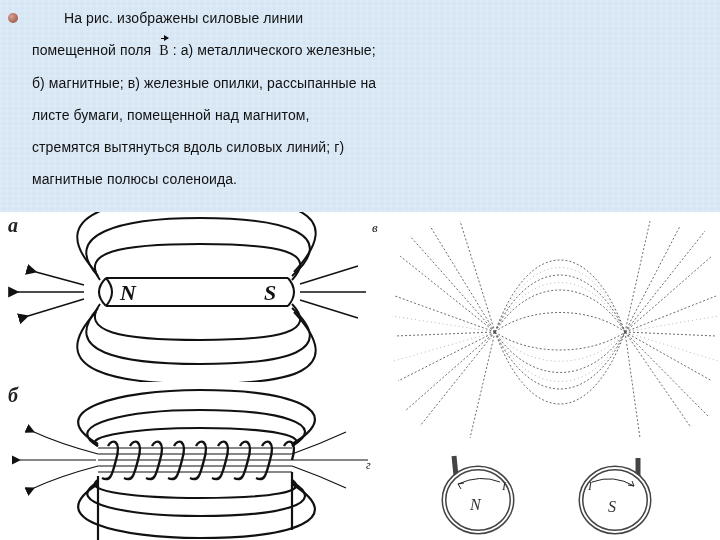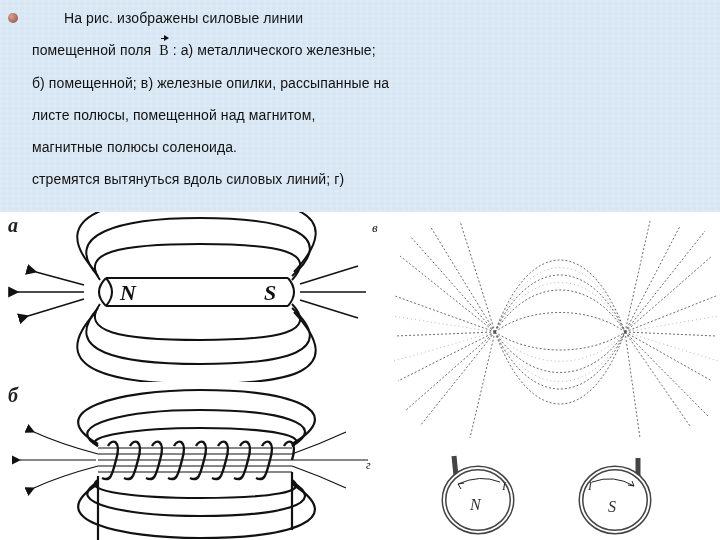--- a/index.html
+++ b/index.html
@@ -20,24 +20,24 @@
   svg text{font-family:"Liberation Serif",serif;font-style:italic;}
 </style>
 </head>
 <body>
 
 <div class="text-area">
   <span class="bullet"></span>
   <div class="para">
     <span class="line indent">На  рис. изображены  силовые  линии</span>
     <span class="line"><span>помещенной  поля</span> <span class="bvec">B</span><span>:  а) металлического железные;</span></span>
-    <span class="line">б) помещенной; в) железные опилки, рассыпанные на</span>
-    <span class="line">листе полюсы, помещенной над магнитом,</span>
+    <span class="line">б) магнитные; в) железные опилки, рассыпанные на</span>
+    <span class="line">листе бумаги, помещенной над магнитом,</span>
+    <span class="line">стремятся вытянуться вдоль силовых линий; г)</span>
     <span class="line">магнитные полюсы соленоида.</span>
-    <span class="line">стремятся вытянуться вдоль силовых линий; г)</span>
   </div>
 </div>
 
 <div class="figure">
 
   <span class="lbl" style="left:8px;top:2px;font-size:20px;">а</span>
   <span class="lbl" style="left:8px;top:172px;font-size:20px;">б</span>
   <span class="lbl" style="left:372px;top:8px;font-size:13px;font-weight:normal;">в</span>
   <span class="lbl" style="left:366px;top:246px;font-size:12px;font-weight:normal;">г</span>
 

